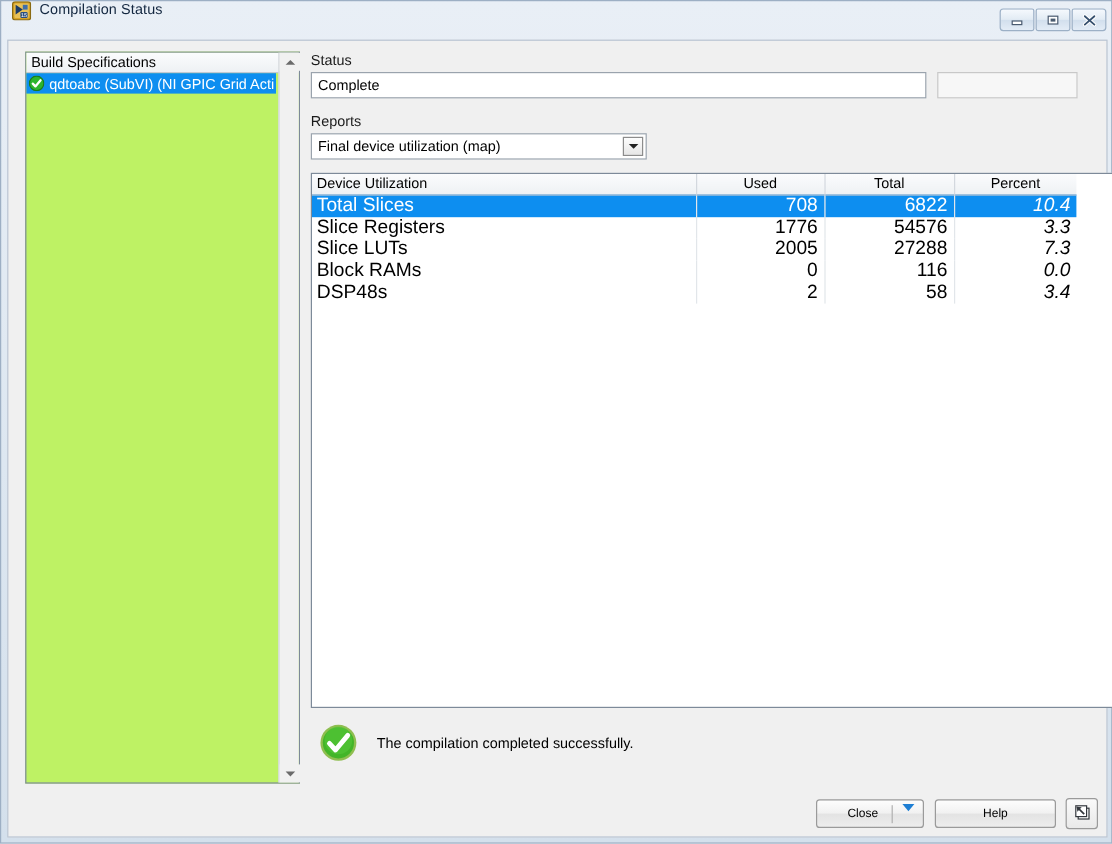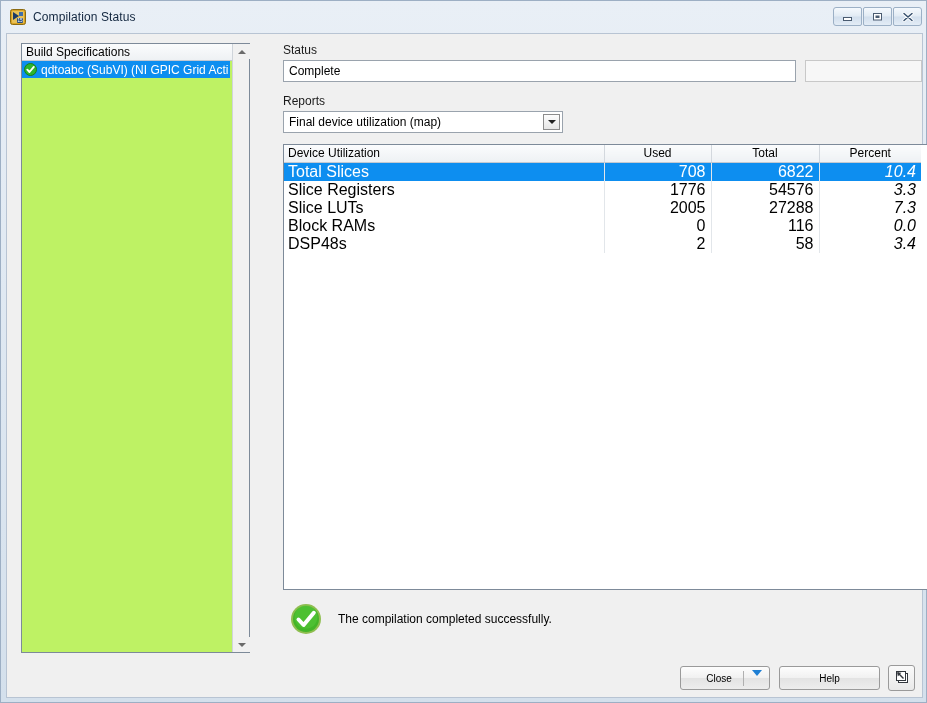--- a/index.html
+++ b/index.html
@@ -21,21 +21,21 @@
     left: 0; top: 0;
     width: 927px; height: 703px;
     background: linear-gradient(to bottom, #e9eff6 0%, #dde7f1 55%, #d4e0ec 100%);
     border: 1px solid #9dafc4;
     padding: 0;
   }
   .titlebar {
     position: absolute;
     left: 0; top: 0;
     width: 927px; height: 32px;
-    display: flex; align-items: center;
+    display: flex; align-items: flex-start;
   }
   .title-icon {
     width: 16px; height: 16px;
     margin-left: 9px; margin-right: 7px;
     position: relative;
     flex: none;
   }
   .title-text {
     font-size: 12px;
     color: #12263f;
@@ -101,21 +101,21 @@
     position: absolute;
     right: 0; top: 0;
     width: 17px; height: 608px;
     background: #f1f1f1;
     border-left: 1px solid #cfd4da;
   }
 
   
   .right {
     position: absolute;
-    left: 260px; top: 9px;
+    left: 236px; top: 9px;
     width: 655px; height: 648px; padding-left: 16px;
   }
   .fieldlabel {
     font-size: 12px;
     color: #1a1a1a;
     margin-bottom: 3px;
   }
   .status-row { display: flex; align-items: flex-start; }
   .status-field {
     width: 527px; height: 22px;

